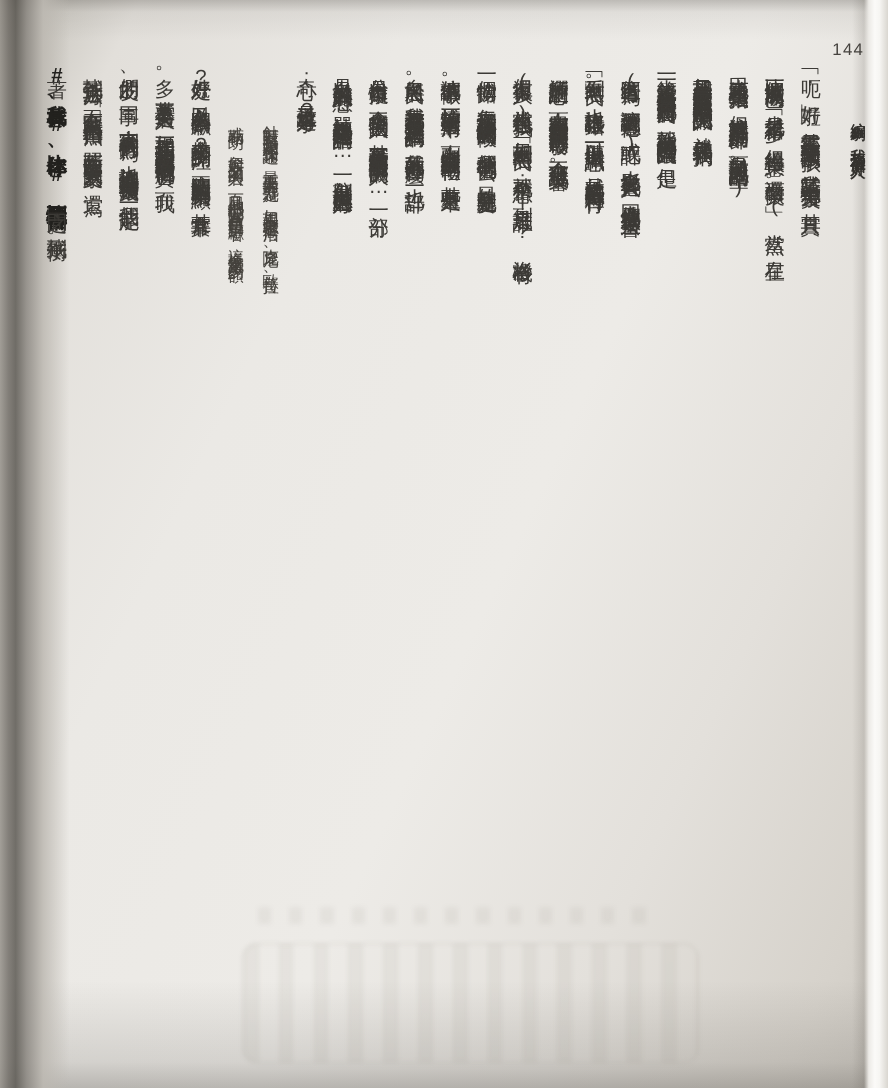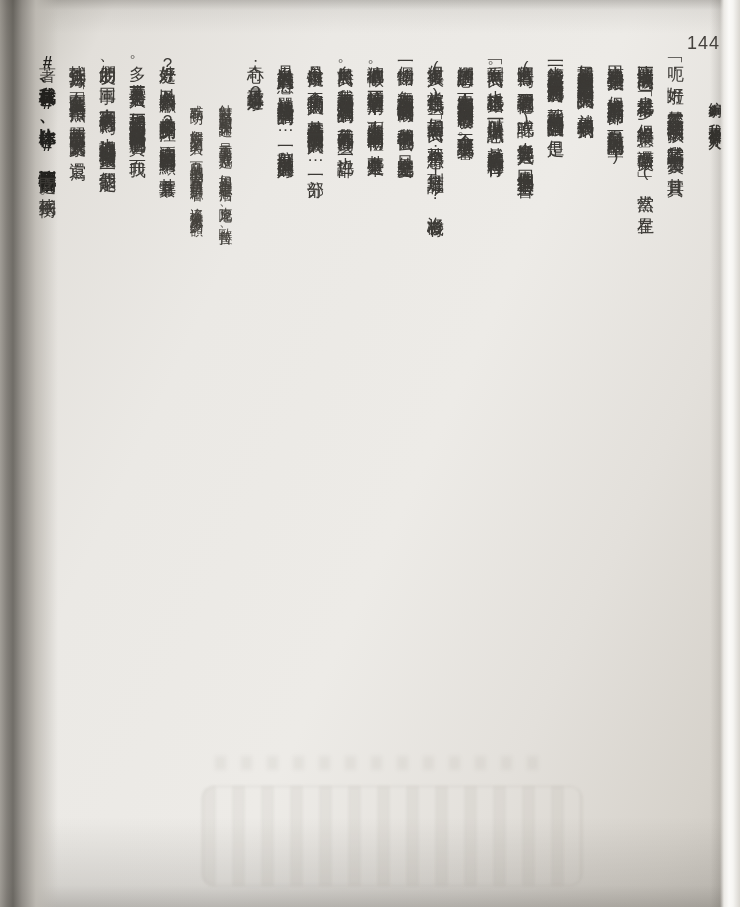--- a/index.html
+++ b/index.html
@@ -19,21 +19,21 @@
   .page-edge-right{position:absolute;top:0;right:0;width:30px;height:100%;
     background:linear-gradient(270deg,#d9d6d0 0px,#f6f5f2 7px,#fbfaf8 11px,#eceae6 16px,rgba(90,85,78,.18) 20px,rgba(0,0,0,0) 30px);}
   
   .text-block{position:absolute;top:52px;right:50px;height:738px;
     writing-mode:vertical-rl;text-orientation:upright;
     font-size:17px;letter-spacing:1.05px;color:#3c3a36;}
   .col{line-height:30px;white-space:nowrap;}
   .col.small{font-size:13.6px;letter-spacing:1.9px;line-height:29px;margin-top:42px;color:#45423d;}
   .col .b{font-weight:bold;color:#22211e;}
   .page-number{position:absolute;top:33px;right:20px;
-    font-size:18px;letter-spacing:1px;color:#45423e;}
+    font-size:14px;letter-spacing:1px;color:#45423e;}
   .running-head{position:absolute;top:92px;right:17px;
     writing-mode:vertical-rl;text-orientation:upright;
     font-size:12.5px;font-weight:bold;letter-spacing:2.6px;color:#34322e;}
   
   .bleed-through{position:absolute;left:202px;top:786px;width:378px;height:98px;
     border:1px solid rgba(130,124,112,.30);border-radius:12px;
     background:repeating-linear-gradient(90deg,rgba(125,119,107,.14) 0 13px,rgba(0,0,0,0) 13px 29px);
     filter:blur(1.6px);opacity:.55;}
   .bleed-smudge{position:absolute;left:215px;top:756px;width:330px;height:14px;
     background:repeating-linear-gradient(90deg,rgba(125,119,107,.16) 0 11px,rgba(0,0,0,0) 11px 26px);

